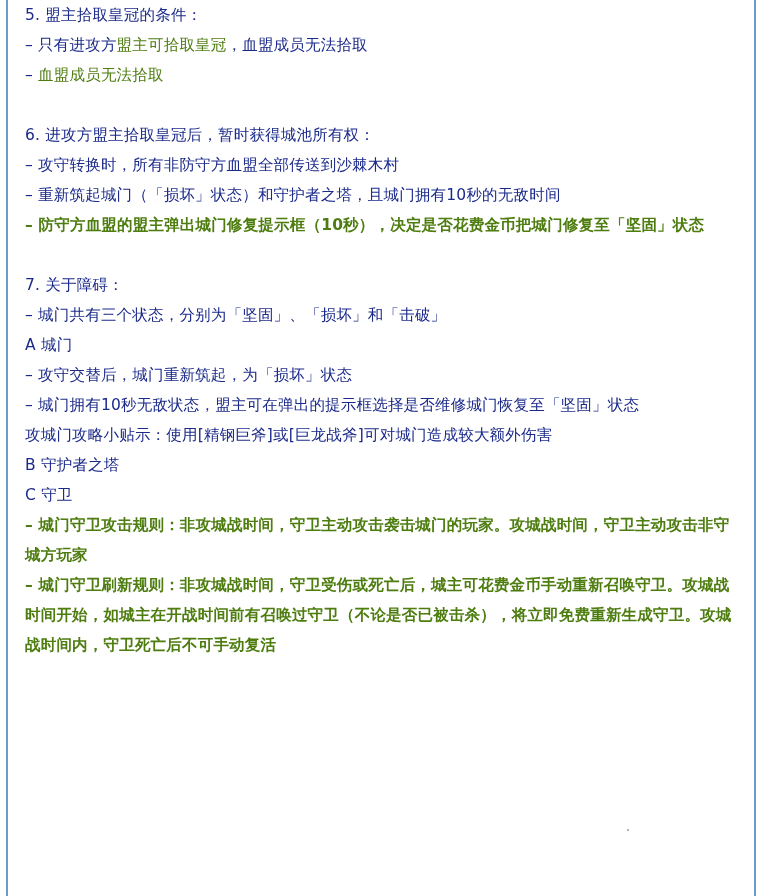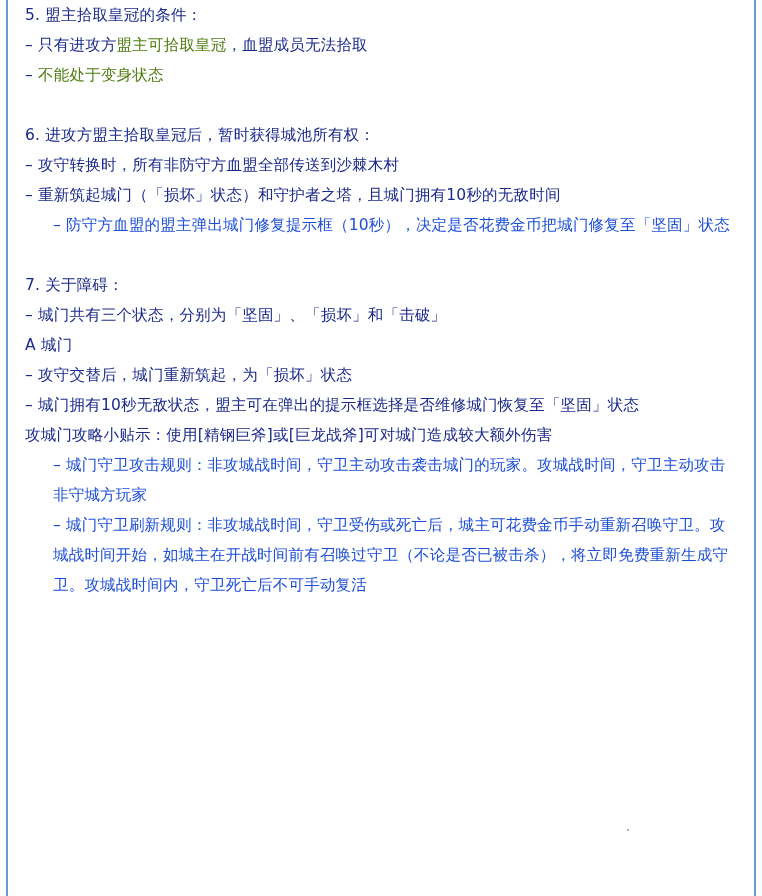--- a/index.html
+++ b/index.html
@@ -36,61 +36,62 @@
       color: #1b2a8a;
       line-height: 30px;
       height: 30px;
       white-space: nowrap;
       letter-spacing: 0.2px;
     }
     .red { color: #4d7c0f; }
     .blank { height: 30px; }
     .wrapline {
       font-size: 15.5px;
-      font-weight: normal;
-      color: #1d4ed8;
+      font-weight: bold;
+      color: #4d7c0f;
       line-height: 30px;
       white-space: normal;
       word-break: break-all;
       letter-spacing: 0.2px;
-      margin-left: 28px;
     }
     .dot {
       position: absolute;
       left: 627px;
       top: 829px;
       width: 2px;
       height: 2px;
       background: #999;
       border-radius: 1px;
     }
   </style>
 </head>
 <body>
 
 <div class="frame"></div>
 
 <div class="content">
 
   <div class="line">5. 盟主拾取皇冠的条件：</div>
   <div class="line"><span>– 只有进攻方</span><span class="red">盟主可拾取皇冠</span><span>，血盟成员无法拾取</span></div>
-  <div class="line"><span>– </span><span class="red">不能处于变身状态</span></div>
+  <div class="line"><span>– </span><span class="red">血盟成员无法拾取</span></div>
 
   <div class="blank"></div>
 
   <div class="line">6. 进攻方盟主拾取皇冠后，暂时获得城池所有权：</div>
   <div class="line">– 攻守转换时，所有非防守方血盟全部传送到沙棘木村</div>
   <div class="line">– 重新筑起城门（「损坏」状态）和守护者之塔，且城门拥有10秒的无敌时间</div>
   <div class="wrapline">– 防守方血盟的盟主弹出城门修复提示框（10秒），决定是否花费金币把城门修复至「坚固」状态</div>
 
   <div class="blank"></div>
 
   <div class="line">7. 关于障碍：</div>
   <div class="line">– 城门共有三个状态，分别为「坚固」、「损坏」和「击破」</div>
   <div class="line">A 城门</div>
   <div class="line">– 攻守交替后，城门重新筑起，为「损坏」状态</div>
   <div class="line">– 城门拥有10秒无敌状态，盟主可在弹出的提示框选择是否维修城门恢复至「坚固」状态</div>
   <div class="line">攻城门攻略小贴示：使用[精钢巨斧]或[巨龙战斧]可对城门造成较大额外伤害</div>
+  <div class="line">B 守护者之塔</div>
+  <div class="line">C 守卫</div>
   <div class="wrapline">– 城门守卫攻击规则：非攻城战时间，守卫主动攻击袭击城门的玩家。攻城战时间，守卫主动攻击非守城方玩家</div>
   <div class="wrapline">– 城门守卫刷新规则：非攻城战时间，守卫受伤或死亡后，城主可花费金币手动重新召唤守卫。攻城战时间开始，如城主在开战时间前有召唤过守卫（不论是否已被击杀），将立即免费重新生成守卫。攻城战时间内，守卫死亡后不可手动复活</div>
 </div>
 
 <div class="dot"></div>
 
 </body></html>

